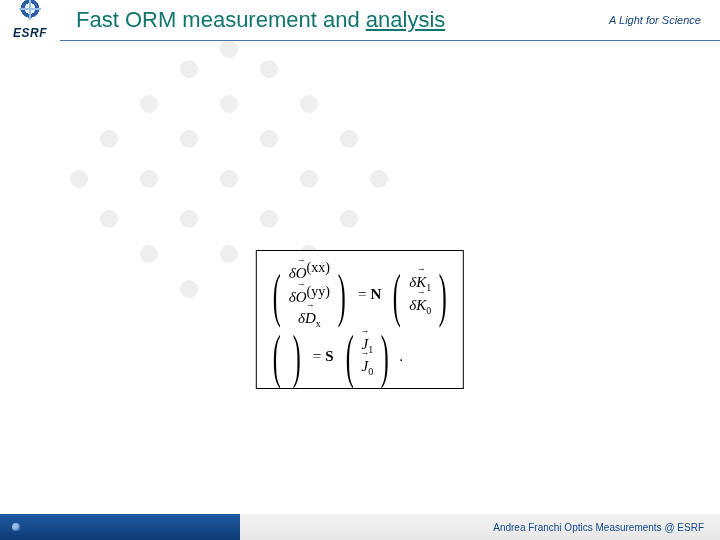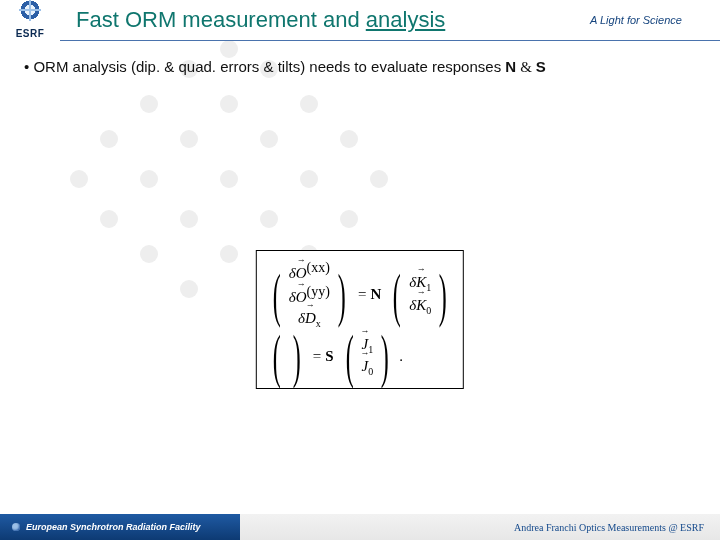--- a/index.html
+++ b/index.html
@@ -12,24 +12,24 @@
 
   
   .header { position: absolute; top: 0; left: 0; right: 0; height: 40px; display: flex; align-items: center; }
   .logo { width: 60px; height: 40px; display: flex; flex-direction: column; align-items: center; justify-content: center; }
   .logo-star { width: 22px; height: 22px; background: radial-gradient(circle, #eaf2fb 35%, #2b5ea6 36%, #2b5ea6 60%, transparent 61%); border-radius: 50%; position: relative; margin-top: -2px;}
   .logo-star::before { content:""; position:absolute; left:50%; top:50%; width:22px; height:22px; transform:translate(-50%,-50%);
     background:
       linear-gradient(#9cc0e8,#9cc0e8) center/2px 22px no-repeat,
       linear-gradient(#9cc0e8,#9cc0e8) center/22px 2px no-repeat;
   }
-  .logo-text { font-size: 10px; font-weight: bold; color: #0b2a52; margin-top: 7px; letter-spacing: .5px;}
+  .logo-text { font-size: 12px; font-weight: bold; color: #0b2a52; margin-top: 7px; letter-spacing: .5px; font-style: italic;}
   .title { flex: 1; font-size: 22px; font-weight: normal; color: #0f766e; padding-left: 16px;}
   .title .und { text-decoration: underline; }
-  .tagline { width: 130px; font-size: 11px; font-style: italic; color: #15447e; text-align: left; }
+  .tagline { width: 130px; font-size: 11px; font-style: italic; color: #15447e; text-align: center; }
   .hr { position: absolute; top: 40px; left: 60px; right: 0; height: 1px; background: #4a73ad; }
 
   
   .bullet { position: absolute; top: 56px; left: 24px; right: 16px; font-size: 15px; color: #111; line-height: 1.4; }
   .bullet .amp { font-family: Georgia, serif; }
 
   
   .eqwrap { position: absolute; top: 250px; left: 50%; transform: translateX(-50%); border: 1.5px solid #000; background: #fff; padding: 6px 10px; }
   .eq { font-family: Georgia, 'Times New Roman', serif; font-size: 15px; color: #000; }
   .row { display: flex; align-items: center; margin: 2px 0; }
@@ -41,21 +41,21 @@
   .eqmid { padding: 0 6px; display: flex; align-items: center; gap: 4px;}
   .bold { font-weight: bold; }
   .sup { font-size: 14px; vertical-align: super; }
   .sub { font-size: 10px; vertical-align: sub; }
 
   
   .footer { position: absolute; left: 0; right: 0; bottom: 0; height: 26px; background: linear-gradient(#f2f2f2,#e7e7e7); display:flex; align-items:center; }
   .footer-left { width: 240px; height: 100%; background: linear-gradient(#1f5aa3,#0d3a73); display:flex; align-items:center; padding-left:12px; gap:6px;}
   .footer-dot { width:8px; height:8px; border-radius:50%; background:#9cc0e8; box-shadow: inset -1px -1px 2px #2b5ea6;}
   .footer-left-text { color:#fff; font-size:9px; font-style: italic; font-weight: 600;}
-  .footer-right { margin-left:auto; padding-right:16px; font-size:10px; color:#154a8c;font-family:Liberation Serif, serif; }
+  .footer-right { margin-left:auto; padding-right:16px; font-size:10px; color:#154a8c; }
 </style>
 </head>
 <body>
 <div class="slide">
 
   <div class="dots">
     <div class="dot" style="left:150px;top:0px"></div>
     <div class="dot" style="left:110px;top:20px"></div>
     <div class="dot" style="left:190px;top:20px"></div>
     <div class="dot" style="left:70px;top:55px"></div>
@@ -86,26 +86,20 @@
       <div class="logo-star"></div>
       <div class="logo-text">ESRF</div>
     </div>
     <div class="title">
       <span>Fast ORM measurement and </span><span class="und">analysis</span>
     </div>
     <div class="tagline">A Light for Science</div>
   </div>
   <div class="hr"></div>
 
-  <div class="bullet">
-    <span>• ORM analysis (dip. &amp; quad. errors &amp; tilts) needs to evaluate responses </span>
-    <span class="bold">N</span>
-    <span class="amp"> &amp; </span>
-    <span class="bold">S</span>
-  </div>
 
   <div class="eqwrap">
     <div class="eq">
       <div class="row">
         <span class="paren">(</span>
         <div class="col">
           <span><i>δ</i><span class="vec"><i>O</i></span><span class="sup">(xx)</span></span>
           <span><i>δ</i><span class="vec"><i>O</i></span><span class="sup">(yy)</span></span>
           <span><i>δ</i><span class="vec"><i>D</i></span><span class="sub">x</span></span>
         </div>
@@ -135,18 +129,17 @@
         </div>
         <span class="paren">)</span>
         <span style="padding-left:4px">.</span>
       </div>
     </div>
   </div>
 
   <div class="footer">
     <div class="footer-left">
       <div class="footer-dot"></div>
-      <span class="footer-left-text">European Synchrotron Radiation Facility</span>
     </div>
     <div class="footer-right">Andrea Franchi Optics Measurements  @ ESRF</div>
   </div>
 
 </div>
 
 </body></html>

